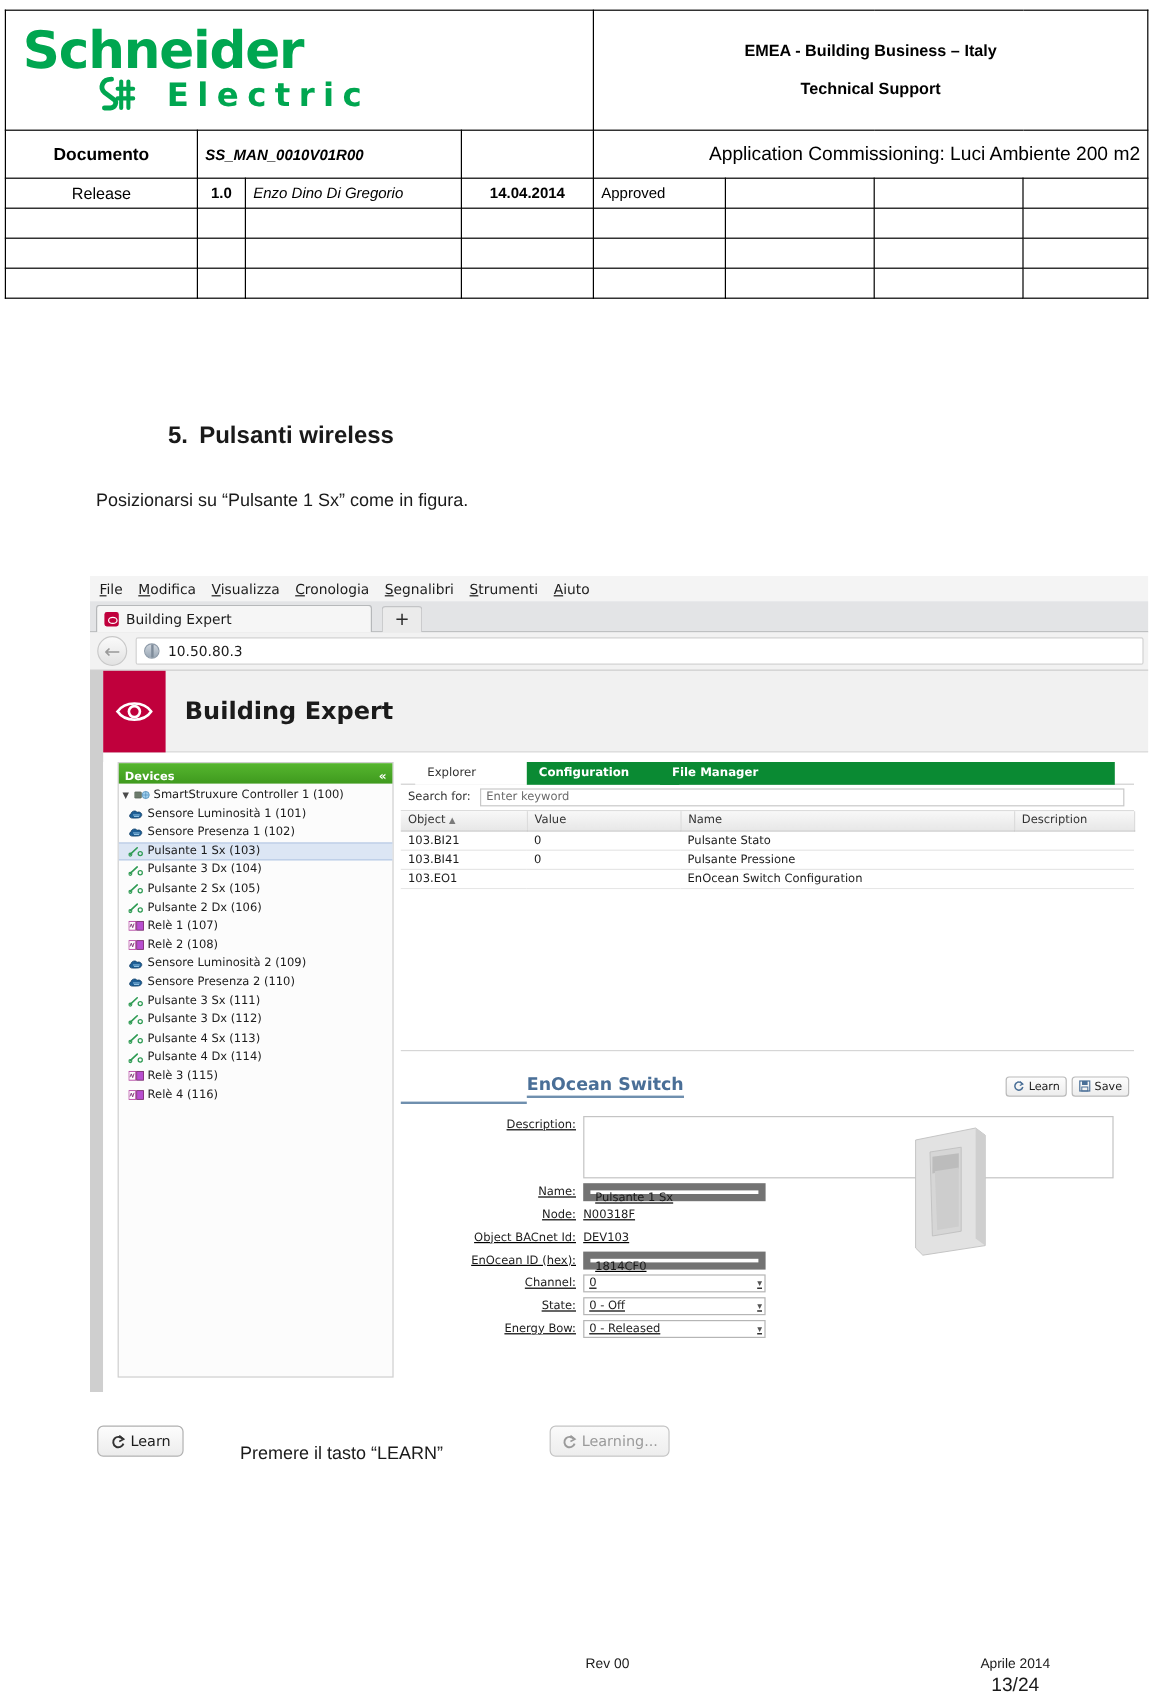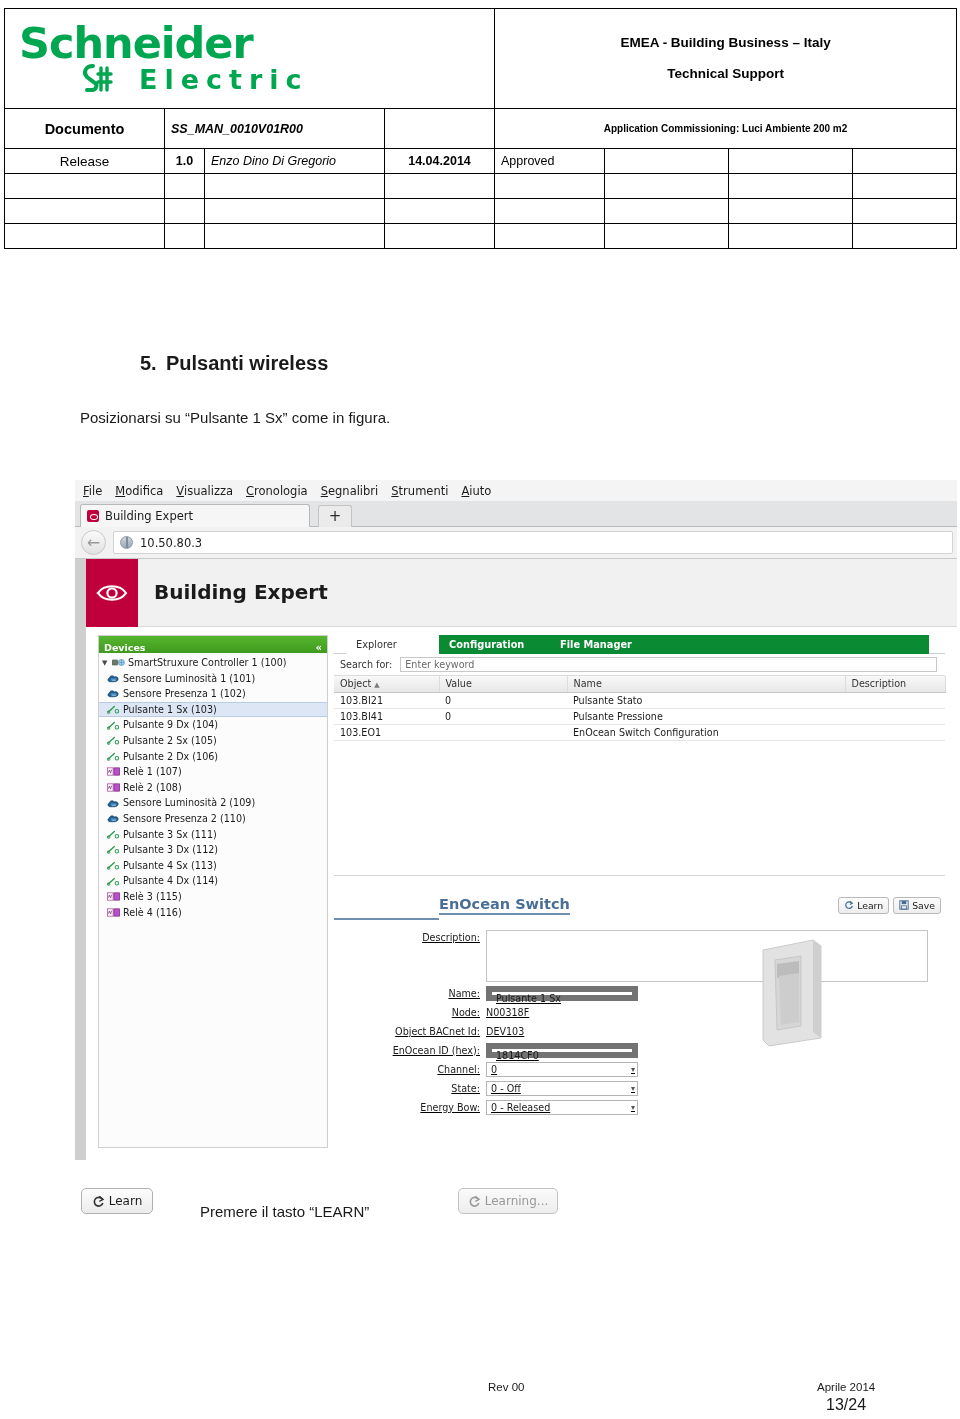--- a/index.html
+++ b/index.html
@@ -36,21 +36,21 @@
     position:absolute; left:62px; top:-2px;
     width:34px; height:32px;
   }
 
   .emea-cell { text-align:center; font-weight:bold; font-size:13.5px; line-height:1.2; }
   .emea-cell .l1 { display:block; margin-bottom:14px; }
   .emea-cell .l2 { display:block; }
 
   .lbl-documento { font-weight:bold; font-size:14.5px; text-align:center; }
   .val-docnum { font-style:italic; font-weight:bold; font-size:12.5px; }
-  .val-apptitle { font-weight:bold; font-size:10px; text-align:center; }
+  .val-apptitle { font-weight:normal; font-size:16px; text-align:right; }
   .lbl-release { font-size:13.5px; text-align:center; }
   .val-rel { font-weight:bold; font-size:12.5px; text-align:center; }
   .val-author { font-style:italic; font-size:12.5px; }
   .val-date { font-weight:bold; font-size:12.5px; text-align:center; }
   .val-approved { font-size:12.5px; }
   .row-tall td { height:40px; }
   .row-mid td { height:25px; }
   .row-empty td { height:25px; }
 
   
@@ -488,21 +488,21 @@
               <circle cx="11.4" cy="7.6" r="2" fill="none" stroke="#2e9b53" stroke-width="1.2"></circle>
             </svg>
             <span class="tree-label">Pulsante 1 Sx (103)</span>
           </div>
           <div class="tree-row">
             <svg class="ico" viewBox="0 0 15 11">
               <path d="M1.5 8.5 L8.5 2" stroke="#2e9b53" stroke-width="1.6" stroke-linecap="round"></path>
               <circle cx="1.8" cy="8.6" r="1.5" fill="none" stroke="#2e9b53" stroke-width="1.1"></circle>
               <circle cx="11.4" cy="7.6" r="2" fill="none" stroke="#2e9b53" stroke-width="1.2"></circle>
             </svg>
-            <span class="tree-label">Pulsante 9 Dx (104)</span>
+            <span class="tree-label">Pulsante 3 Dx (104)</span>
           </div>
           <div class="tree-row">
             <svg class="ico" viewBox="0 0 15 11">
               <path d="M1.5 8.5 L8.5 2" stroke="#2e9b53" stroke-width="1.6" stroke-linecap="round"></path>
               <circle cx="1.8" cy="8.6" r="1.5" fill="none" stroke="#2e9b53" stroke-width="1.1"></circle>
               <circle cx="11.4" cy="7.6" r="2" fill="none" stroke="#2e9b53" stroke-width="1.2"></circle>
             </svg>
             <span class="tree-label">Pulsante 2 Sx (105)</span>
           </div>
           <div class="tree-row">

